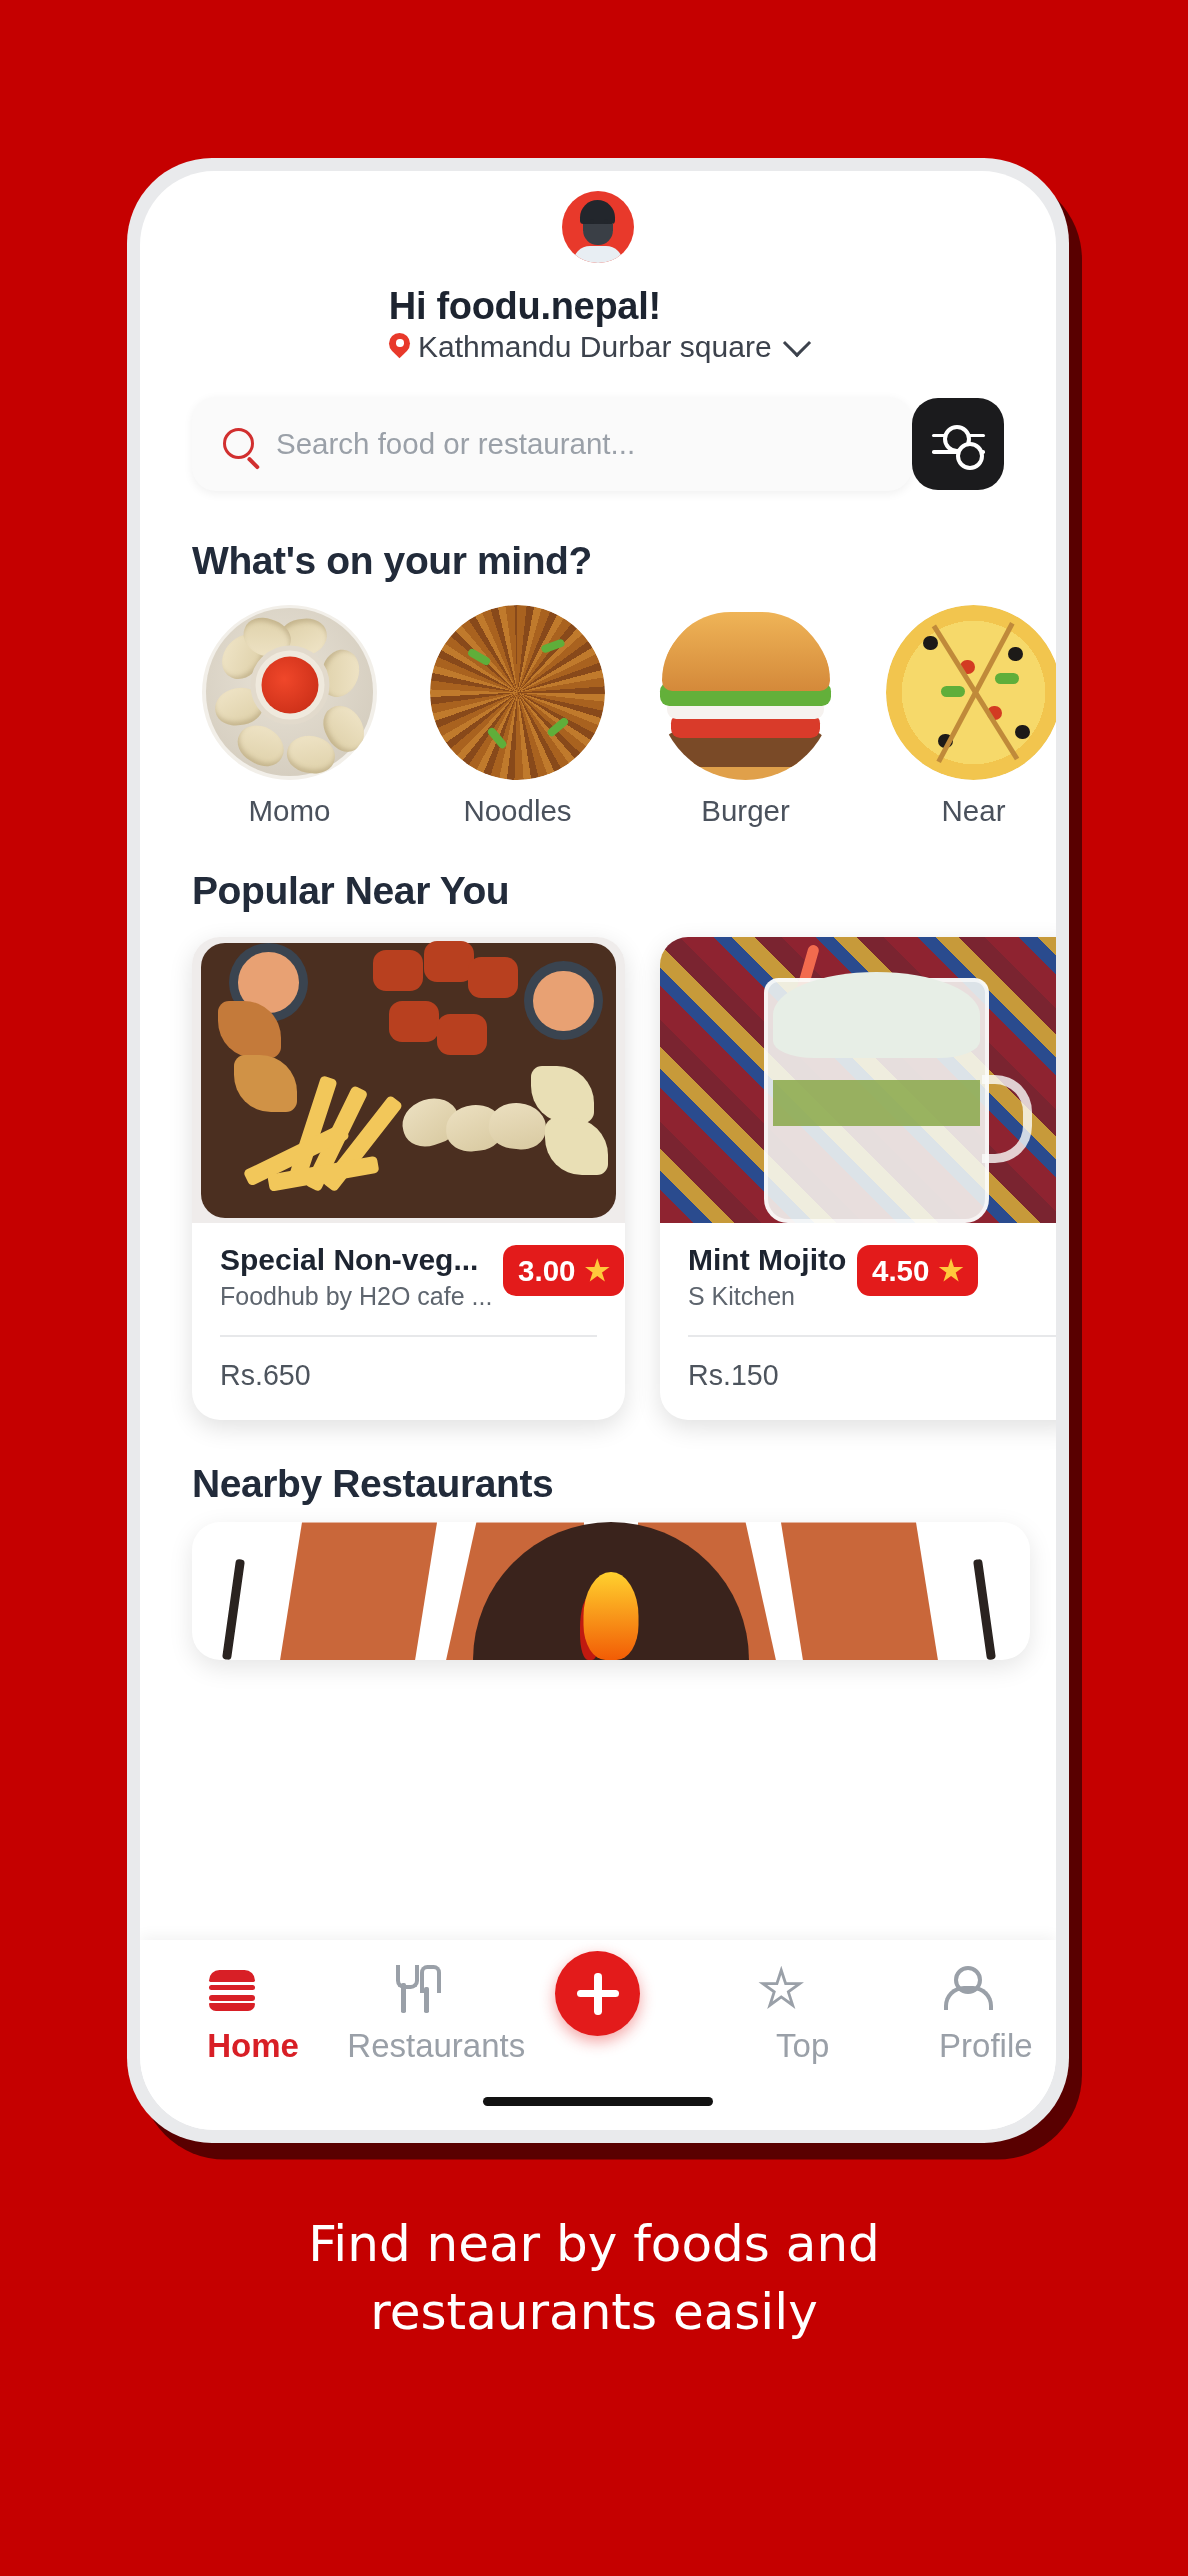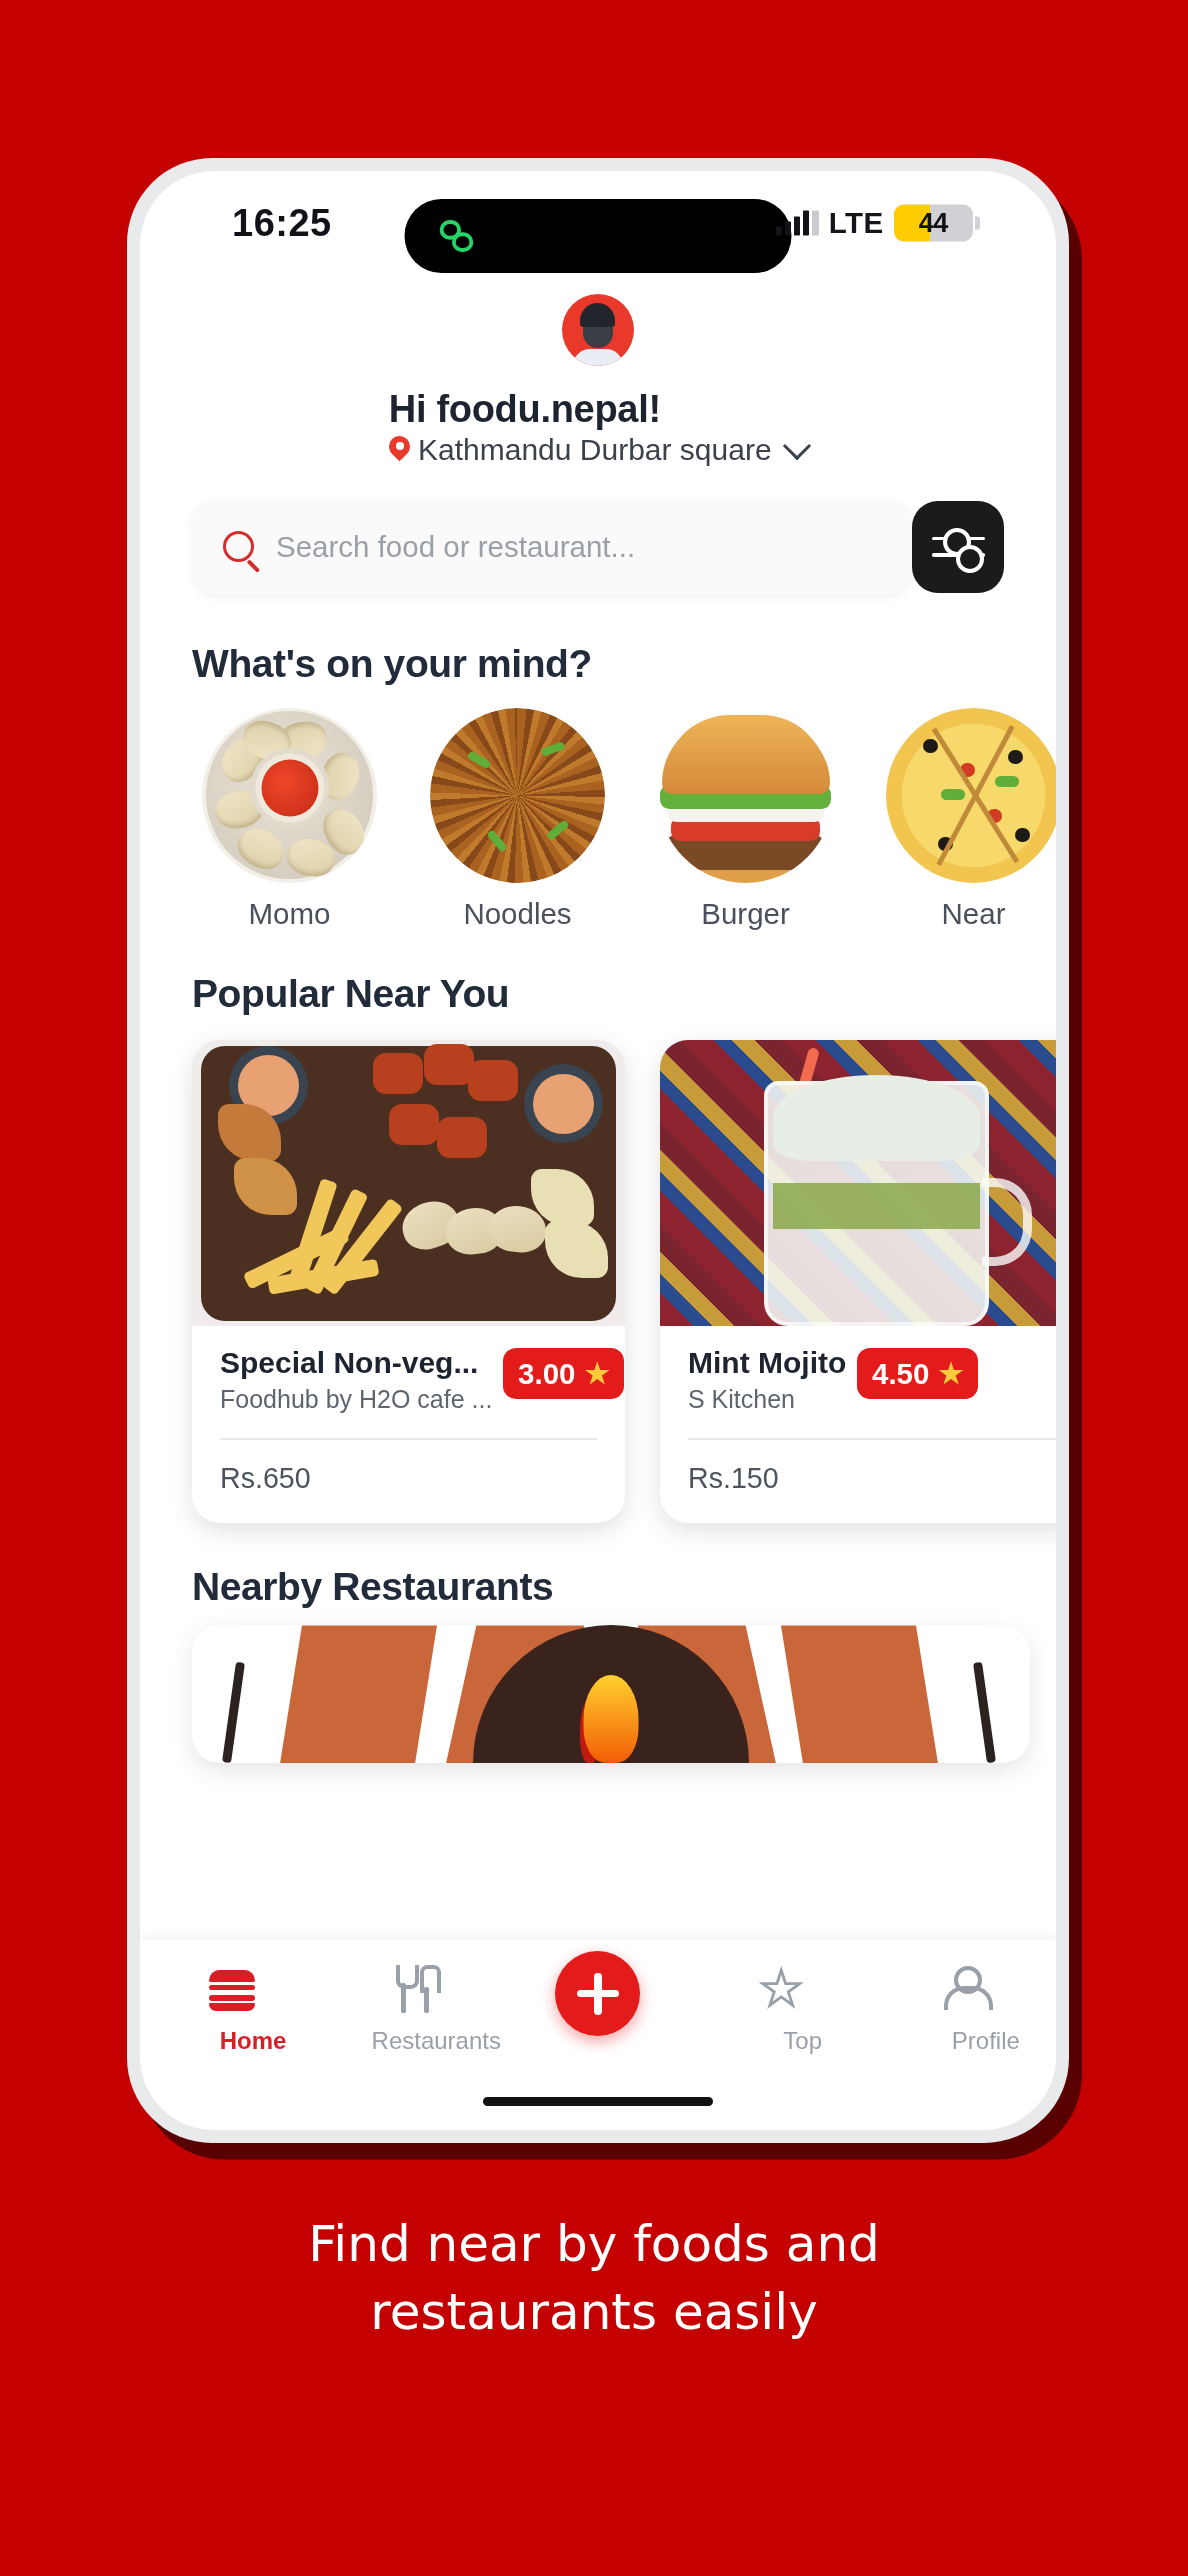--- a/index.html
+++ b/index.html
@@ -190,21 +190,21 @@
   .flame2{position:absolute;left:calc(50% - 31px);bottom:0;width:20px;height:64px;background:#C01A10;border-radius:50% 50% 40% 40%;}
   .stick{position:absolute;background:#2a2320;width:9.2px;height:101px;border-radius:3.7px;}
 
   
   .bottomnav{
     position:absolute; left:0; right:0; bottom:0; height:190px;
     background:#ffffff; display:flex; align-items:flex-start; justify-content:space-around;
     padding-top:24px; box-shadow:0 -2.8px 14.7px rgba(0,0,0,.06);
   }
   .nav-item{ width:138px; display:flex; flex-direction:column; align-items:center; gap:13px;}
-  .nav-label{ font-size:24px; color:#9aa0a8;margin-left:43px;}
+  .nav-label{ font-size:33px; color:#9aa0a8;margin-left:43px;}
   .nav-item.active .nav-label{ color:#D81F26; font-weight:700;}
   .ic{ height:50px; display:flex; align-items:center; justify-content:center;}
   .burger-ic{ width:46px; height:42px; position:relative;}
   .burger-ic i{ position:absolute; left:0; width:46px; height:5.5px; background:#D81F26; border-radius:3.7px;}
   .burger-ic i:nth-child(1){ top:1.8px; border-radius:20px 20px 2.8px 2.8px; height:12px;}
   .burger-ic i:nth-child(2){ top:16.6px;}
   .burger-ic i:nth-child(3){ top:27px;}
   .burger-ic i:nth-child(4){ top:35px; height:8.3px; border-radius:2.8px 2.8px 18.4px 18.4px;}
   .fork{ width:14.7px;height:48px;position:relative;}
   .fork:before{content:"";position:absolute;left:0;top:0;width:14.7px;height:20px;border:4.6px solid #9aa0a8;border-top:none;border-radius:0 0 8.3px 8.3px;}
@@ -235,50 +235,20 @@
     text-align:center; color:#fff; font-size:50px; line-height:1.35;
     font-family:"DejaVu Sans", sans-serif;
   }
 </style>
 </head>
 <body>
 
 <div class="phone">
   <div class="screen">
 
-    <div class="statusbar">
-      <div class="clock">16:25</div>
-
-      <div class="dynamic-island">
-        <div class="di-icon">
-          <svg width="42" height="42" viewBox="0 0 24 24" fill="none" stroke="#25D366" stroke-width="2.2" stroke-linecap="round">
-            <rect x="3.5" y="4" width="10" height="9" rx="4.5"></rect>
-            <rect x="10.5" y="11" width="10" height="9" rx="4.5"></rect>
-          </svg>
-        </div>
-      </div>
-
-      <div class="status-right">
-        <span class="sig">
-            <i></i>
-            <i></i>
-            <i></i>
-            <i></i>
-            <i></i>
-          </span>
-        <span class="lte">LTE</span>
-        <span style="display:flex;align-items:center;">
-          <span class="battery">
-            <span class="fill"></span>
-            <span class="lvl">44</span>
-          </span>
-          <span class="battery-tip"></span>
-        </span>
-      </div>
-    </div>
 
     <div class="greeting">
       <div class="avatar">
         <span class="av-body"></span>
         <span class="av-face"></span>
         <span class="av-hair"></span>
         <span class="av-beard"></span>
         <span class="av-eye" style="left:28px;"></span>
         <span class="av-eye" style="left:42px;"></span>
       </div>

